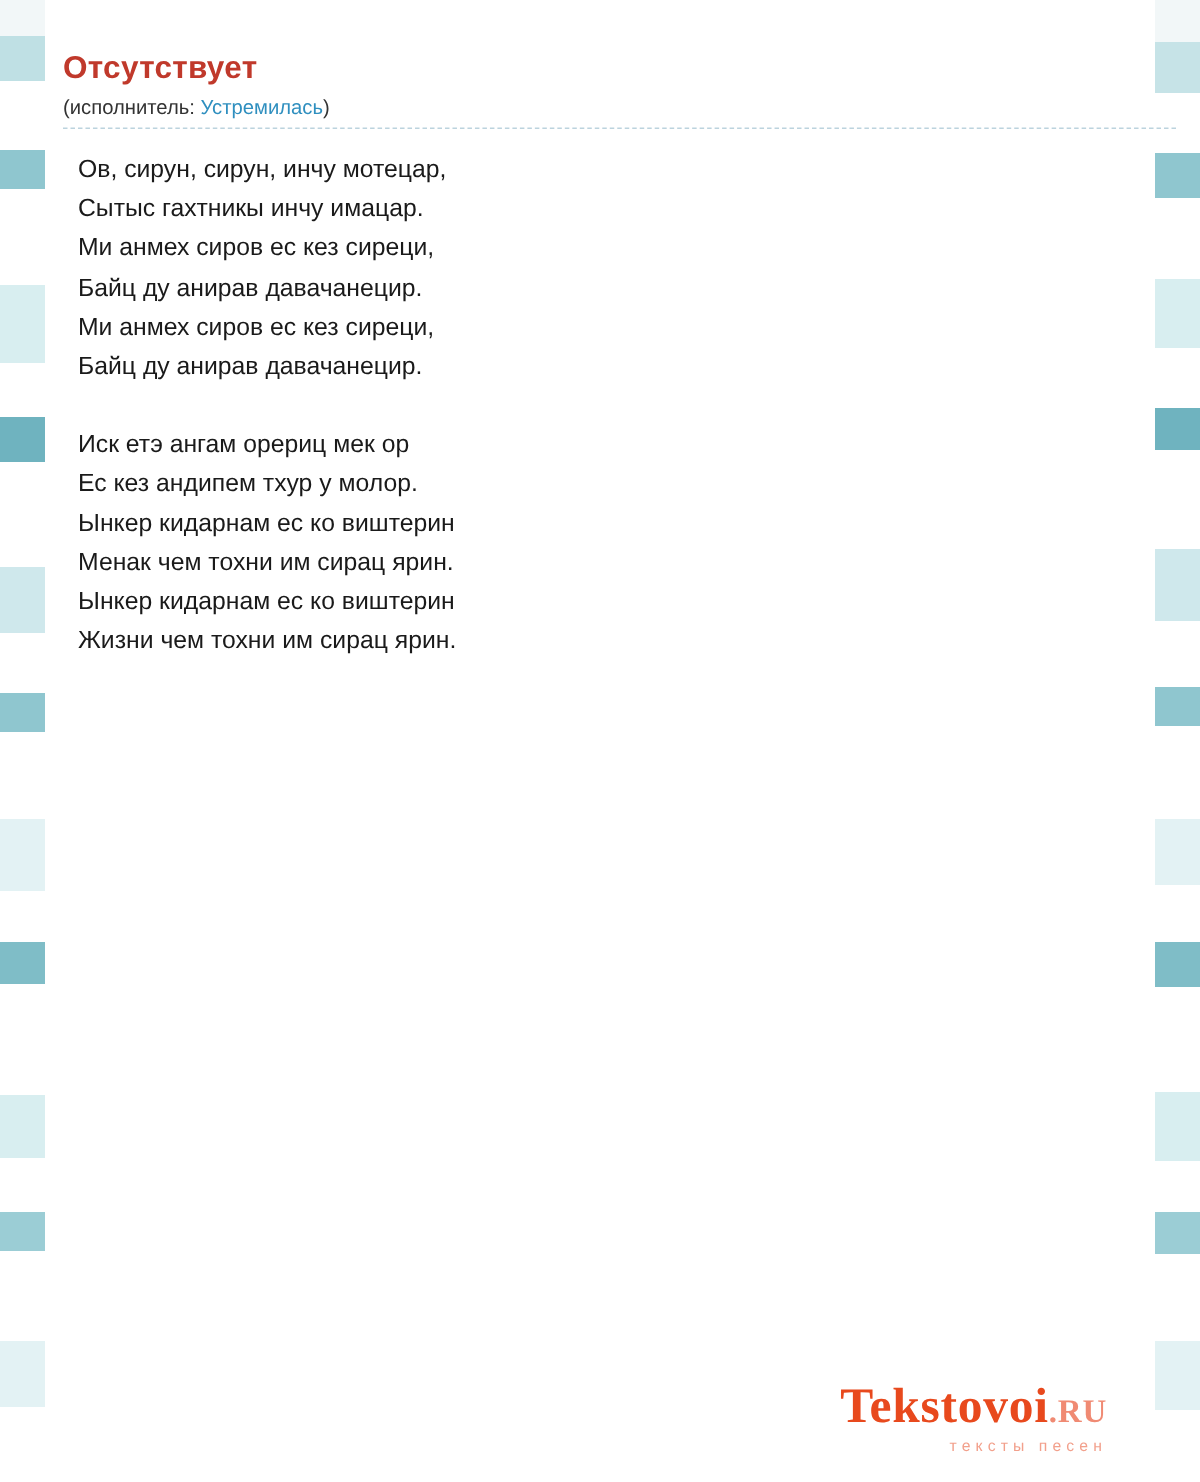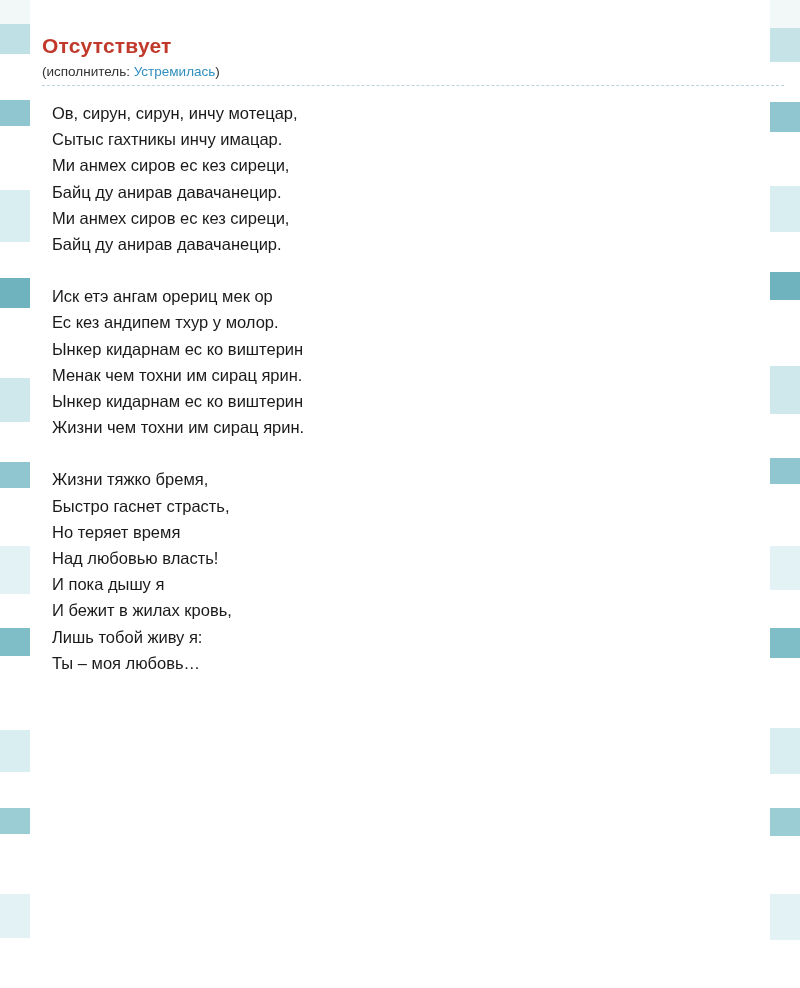--- a/index.html
+++ b/index.html
@@ -182,26 +182,23 @@
       <div class="lyrics" id="lyrics-body"><div class="stanza">Ов, сирун, сирун, инчу мотецар,
 Сытыс гахтникы инчу имацар.
 Ми анмех сиров ес кез сиреци,
 Байц ду анирав давачанецир.
 Ми анмех сиров ес кез сиреци,
 Байц ду анирав давачанецир.</div><div class="stanza">Иск етэ ангам орериц мек ор
 Ес кез андипем тхур у молор.
 Ынкер кидарнам ес ко виштерин
 Менак чем тохни им сирац ярин.
 Ынкер кидарнам ес ко виштерин
-Жизни чем тохни им сирац ярин.</div><div class="stanza">Жизни тяжко бремя,
-Быстро гаснет страсть,
-Но теряет время
-Над любовью власть!
-И пока дышу я
-И бежит в жилах кровь,
-Лишь тобой живу я:
-Ты – моя любовь…</div></div>
-
-    </div>
-
+Жизни чем тохни им сирац ярин.</div></div>
+
+    </div>
+
+    <div class="logo">
+      <div class="logo-main"><span>Tekstovoi</span><span class="dotru">.RU</span></div>
+      <div class="logo-sub">тексты песен</div>
+    </div>
   </div>
 
 </div>
 
 </body></html>

